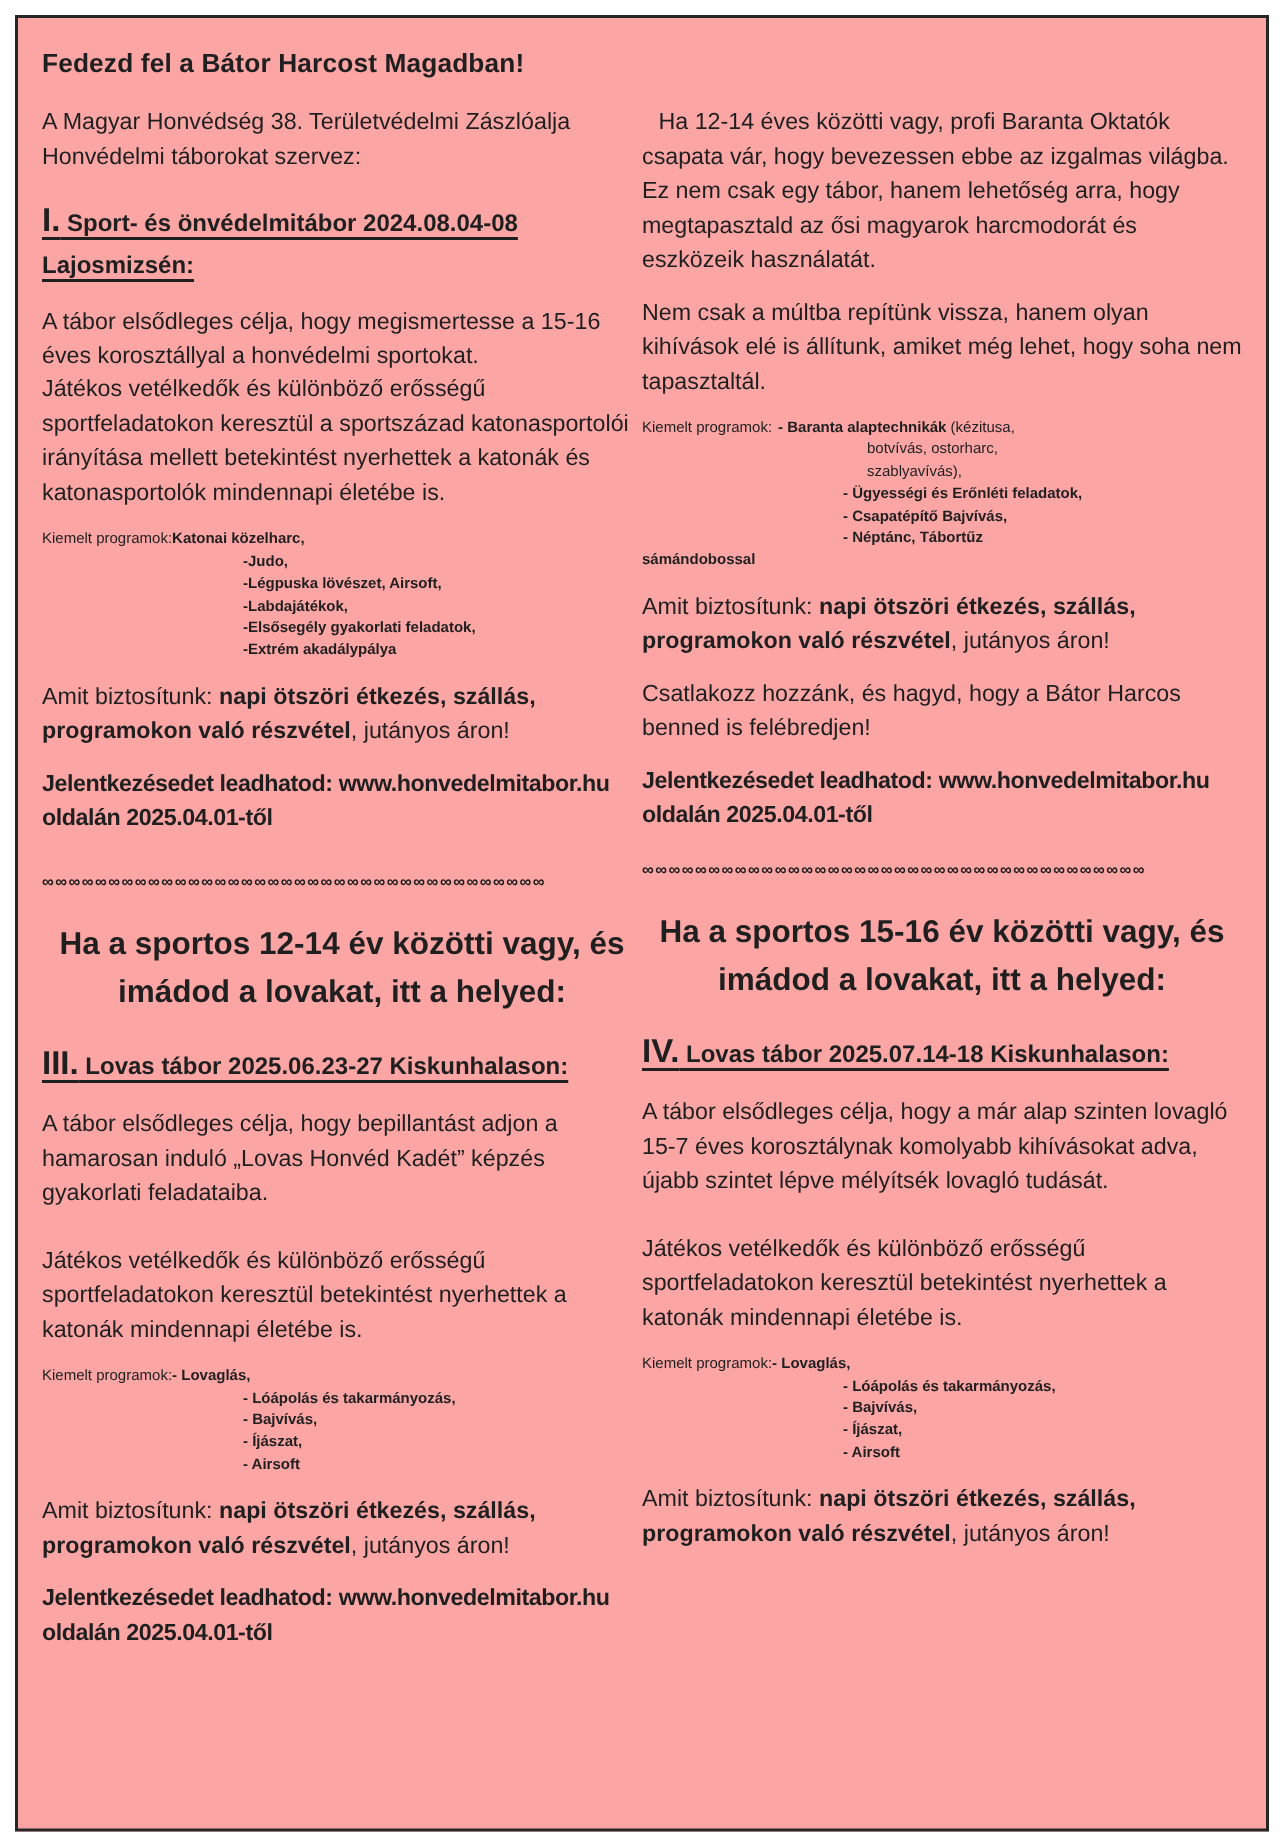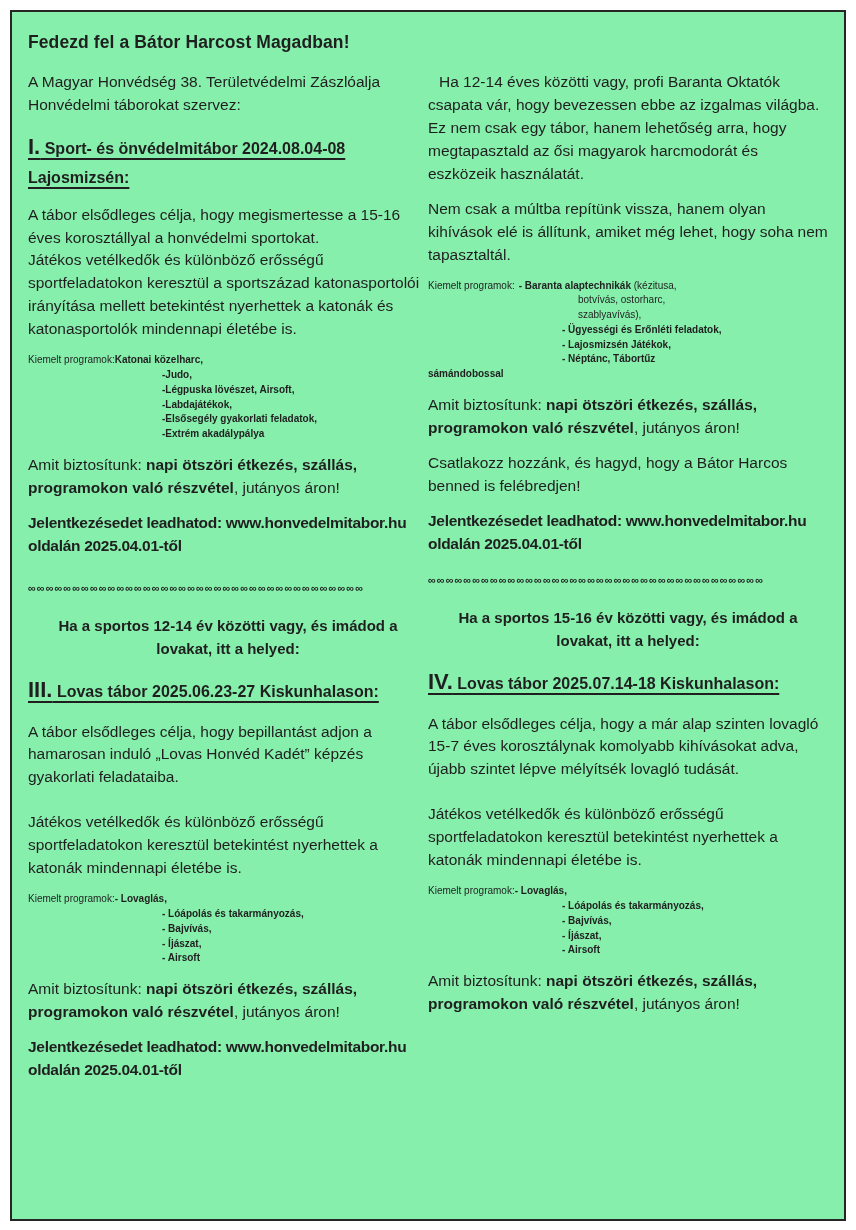--- a/index.html
+++ b/index.html
@@ -11,21 +11,21 @@
     font-family: "Liberation Sans", "DejaVu Sans", sans-serif;
     color: #1f1f1f;
   }
   .frame {
     position: absolute;
     left: 10px; top: 10px; right: 10px; bottom: 9px;
     border: 2px solid #262626;
     box-sizing: border-box;
     padding: 20px 16px 14px 16px;
     overflow: hidden;
-    background: #86efac;
+    background: #fca5a5;
   }
   h1.doc-title {
     font-size: 17.5px;
     font-weight: 700;
     margin: 0 0 18px 0;
     letter-spacing: 0.1px;
   }
   .columns { display: flex; }
   .col { flex: 1; min-width: 0; }
   p { margin: 0 0 12px 0; font-size: 15.5px; line-height: 1.48; }
@@ -55,21 +55,21 @@
     font-size: 11px;
     font-weight: 700;
     letter-spacing: 1px;
     white-space: nowrap;
     overflow: hidden;
     margin: 24px 0 20px 0;
     color: #1a1a1a;
   }
   .divider-right { margin: 18px 0 20px 0; }
   .mid-heading {
-    font-size: 15px;
+    font-size: 21px;
     font-weight: 700;
     text-align: center;
     line-height: 1.55;
     margin: 0 0 12px 0;
     padding: 0 6px;
   }
   .gap-before { margin-top: 22px; }
 </style>
 </head>
 <body>
@@ -142,21 +142,21 @@
       <p>Nem csak a múltba repítünk vissza, hanem olyan kihívások elé is állítunk, amiket még lehet, hogy soha nem tapasztaltál.</p>
 
       <div class="prog-block">
         <div class="prog-row">
           <span class="prog-label">Kiemelt programok:</span><span class="prog-first prog-first-tight">- Baranta alaptechnikák</span><span> (kézitusa,</span>
         </div>
         <div class="prog-cont">botvívás, ostorharc,</div>
         <div class="prog-cont">szablyavívás),</div>
         <div class="prog-items">
           <div>- Ügyességi és Erőnléti feladatok,</div>
-          <div>- Lajosmizsén Játékok,</div>
+          <div>- Csapatépítő Bajvívás,</div>
           <div>- Néptánc, Tábortűz</div>
         </div>
         <div class="prog-outdent">sámándobossal</div>
       </div>
 
       <p><span>Amit biztosítunk: </span><span class="b">napi ötszöri étkezés, szállás, programokon való részvétel</span><span>, jutányos áron!</span></p>
 
       <p>Csatlakozz hozzánk, és hagyd, hogy a Bátor Harcos benned is felébredjen!</p>
 
       <p class="apply">Jelentkezésedet leadhatod: www.honvedelmitabor.hu oldalán 2025.04.01-től</p>

